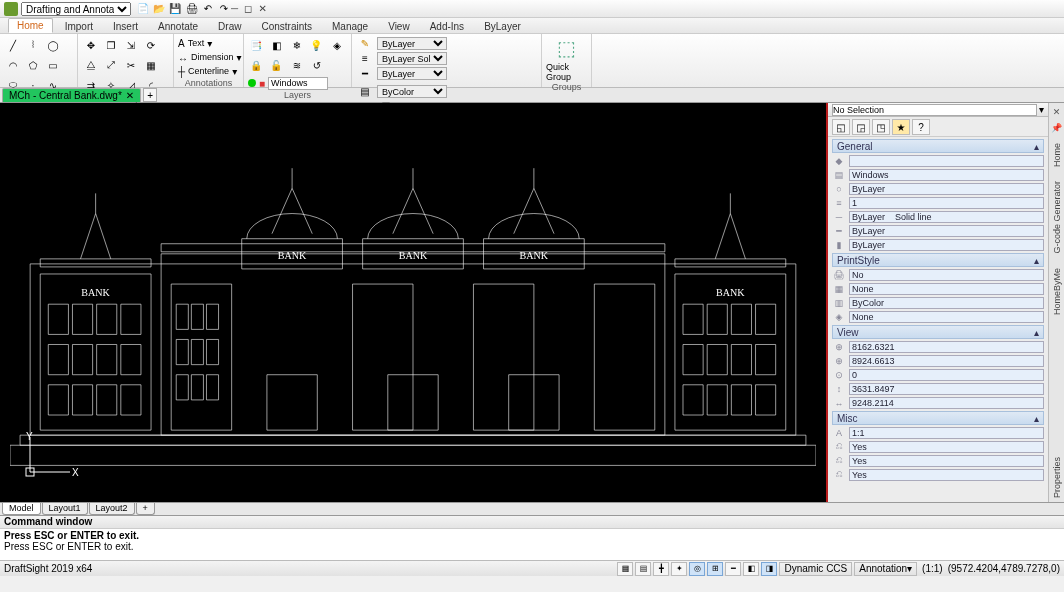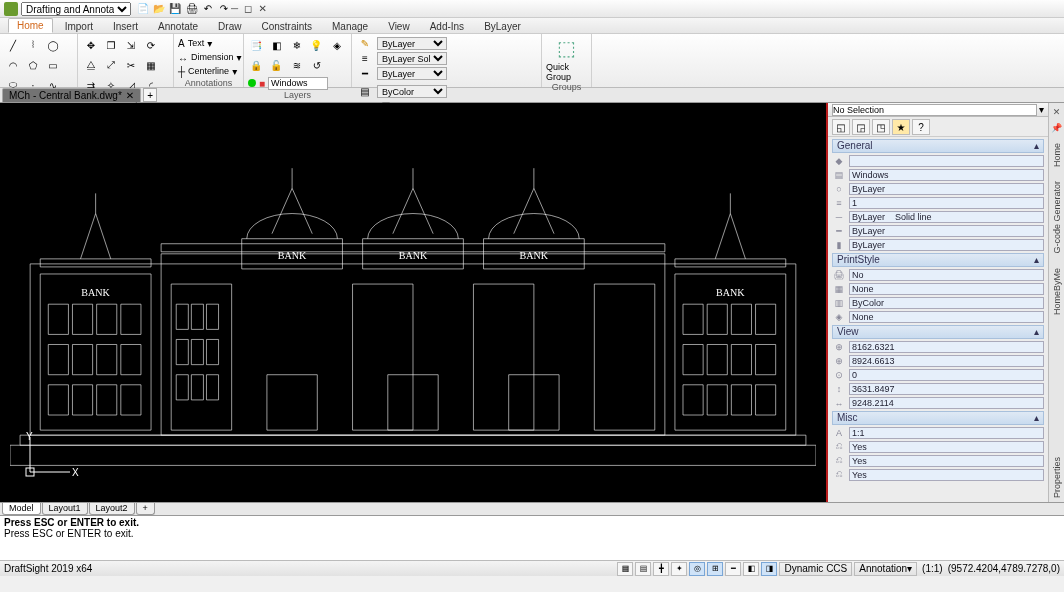--- a/index.html
+++ b/index.html
@@ -16,31 +16,31 @@
 .tabstrip .tab.active { background:#fff; border:1px solid #bbb; border-bottom:1px solid #fff; color:#d2691e; border-radius:2px 2px 0 0; }
 .ribbon { height: 54px; background: linear-gradient(#fefefe,#ececec); display:flex; border-bottom:1px solid #bbb; }
 .panel { border-right:1px solid #d0d0d0; display:flex; flex-direction:column; padding:2px 4px 0 4px; }
 .panel .body { flex:1; display:flex; align-items:flex-start; gap:2px; flex-wrap:wrap; }
 .panel .title { text-align:center; font-size:9px; color:#555; padding-bottom:1px; }
 .ibtn { width:18px; height:18px; display:inline-flex; align-items:center; justify-content:center; border:1px solid transparent; }
 .rowctl { display:flex; align-items:center; gap:3px; height:14px; }
 .rowctl input[type=text] { height:13px; font-size:9px; border:1px solid #aaa; padding:0 2px; }
 select.rsel { height:13px; font-size:9px; border:1px solid #aaa; }
 .filetabs { height:15px; background:#e8e8e8; display:flex; align-items:center; padding-left:2px; border-bottom:1px solid #999; gap:2px;}
-.filetabs .ftab { background:#737373; border:1px solid #aaa; border-bottom:none; padding:0 6px; height:14px; display:flex; align-items:center; gap:4px; border-radius:2px 2px 0 0;}
+.filetabs .ftab { background:#22c55e; border:1px solid #aaa; border-bottom:none; padding:0 6px; height:14px; display:flex; align-items:center; gap:4px; border-radius:2px 2px 0 0;}
 .filetabs .fadd { width:14px; height:14px; border:1px solid #aaa; background:#f6f6f6; display:flex; align-items:center; justify-content:center; }
 .workarea { display:flex; height: 399px; }
 .canvaswrap { flex:1; background:#000; position:relative; overflow:hidden; }
 .proppanel { width: 222px; background:#ececec; border-left:2px solid #b91c1c; display:flex; flex-direction:column; }
 .proppanel .head { height:14px; background:linear-gradient(#f8f8f8,#e2e2e2); border-bottom:1px solid #bbb; display:flex; align-items:center; padding:0 4px;}
 .proppanel .head input { flex:1; height:12px; font-size:9px; border:1px solid #aaa; background:#fff; }
 .proppanel .btns { height:20px; display:flex; gap:2px; padding:2px 4px; border-bottom:1px solid #ccc;}
 .proppanel .btns .pb { width:18px; height:16px; border:1px solid #bbb; background:#f6f6f6; display:flex; align-items:center; justify-content:center;}
 .section { margin:2px 4px; }
-.sechead { background: linear-gradient(#dfe9f5,#c9dbef); height:14px; display:flex; justify-content:space-between; padding:0 4px; color:#335; border:1px solid #a8c0dc;}
+.sechead { background: linear-gradient(#dfe9f5,#c9dbef); height:14px; display:flex; align-items:center; justify-content:space-between; padding:0 4px; color:#335; border:1px solid #a8c0dc;}
 .proprow { display:flex; align-items:center; height:13px; margin-top:1px; gap:3px;}
 .proprow .ico { width:14px; height:12px; display:flex; align-items:center; justify-content:center; color:#889; font-size:9px;}
 .proprow input { flex:1; height:12px; font-size:9px; border:1px solid #aab; background:#e6effa; padding:0 2px; color:#223;}
 .rightbar { width:16px; background:#e6e6e6; border-left:1px solid #bbb; display:flex; flex-direction:column; align-items:center; gap:6px; padding-top:4px;}
 .rightbar .rtab { writing-mode: vertical-rl; transform: rotate(180deg); font-size:9px; color:#444; padding:4px 0; }
 .rightbar .xbtn { font-size:9px; color:#555; }
 .sheet-tabs { height:13px; background:#e8e8e8; display:flex; align-items:center; padding-left:2px; gap:1px; border-top:1px solid #999;}
 .sheet-tabs .st { background:#fff; border:1px solid #999; border-top:none; padding:0 6px; height:12px; border-radius:0 0 3px 3px; font-size:9px;}
 .sheet-tabs .st.inactive { background:#eee; }
 .cmdwin { height: 45px; background:#fff; border-top:1px solid #999; display:flex; flex-direction:column; }
@@ -433,20 +433,21 @@
 </div>
 
 <div class="sheet-tabs">
   <div class="st">Model</div>
   <div class="st inactive">Layout1</div>
   <div class="st inactive">Layout2</div>
   <div class="st inactive">+</div>
 </div>
 
 <div class="cmdwin">
+  <div class="cwtitle">Command window</div>
   <div class="cwbody">
     <div style="font-weight:bold;">Press ESC or ENTER to exit.</div>
     <div>Press ESC or ENTER to exit.</div>
   </div>
 </div>
 
 <div class="statusbar">
   <span class="sleft">DraftSight 2019 x64</span>
   <span class="spacer"></span>
   <span class="sbtn">▦</span>

